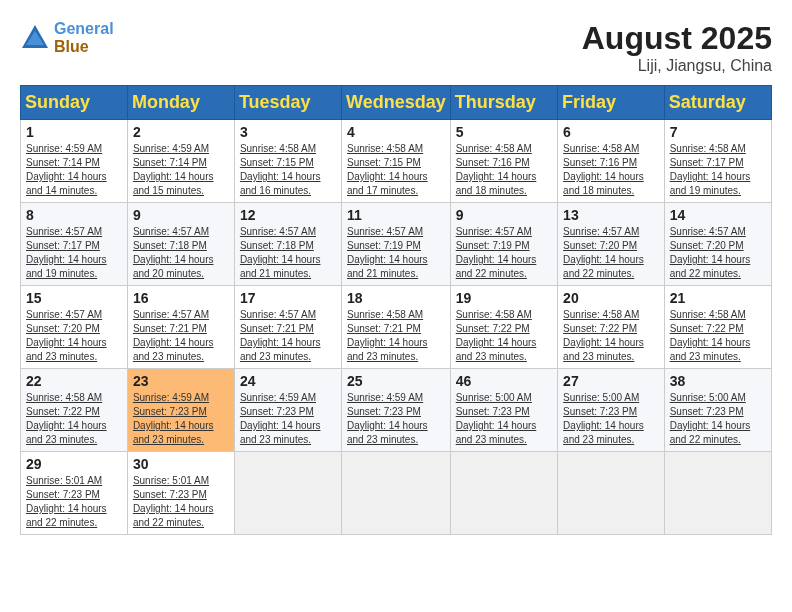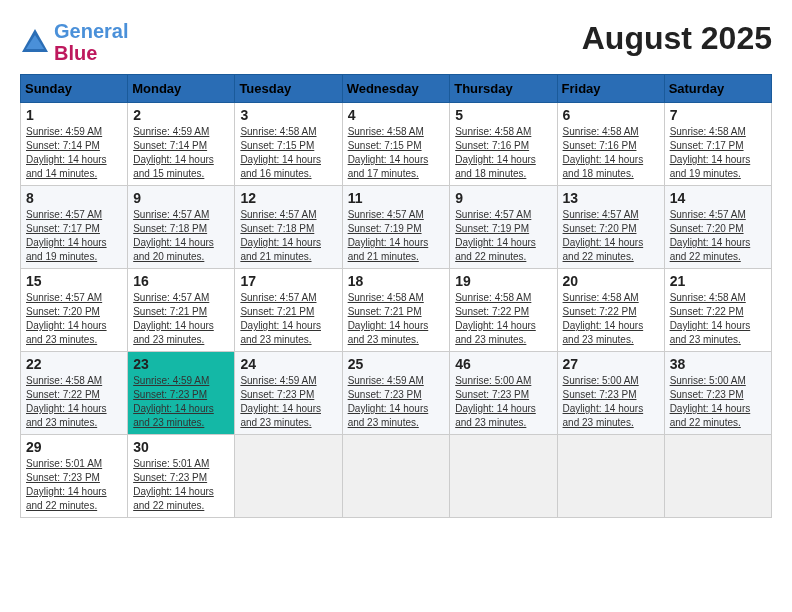--- a/index.html
+++ b/index.html
@@ -14,21 +14,21 @@
       display: flex;
       justify-content: space-between;
       align-items: flex-start;
       margin-bottom: 10px;
     }
     .logo {
       display: flex;
       align-items: center;
     }
     .logo-text {
-      font-size: 20px;
+      font-size: 16px;
       font-weight: bold;
       color: #1a3a6b;
       line-height: 1.1;
     }
     .logo-text span {
       color: #4a90d9;
     }
     .logo-icon {
       width: 30px;
       height: 30px;
@@ -46,24 +46,24 @@
       font-size: 16px;
       color: #444;
     }
     .calendar {
       width: 100%;
       border-collapse: collapse;
       font-size: 11px;
     }
     .calendar th {
       background-color: #2a6db5;
-      color: #000000;
+      color: #fde047;
       padding: 6px 4px;
       text-align: left;
-      font-size: 13px;
+      font-size: 18px;
       font-weight: bold;
       border: 1px solid #1a5a9a;
     }
     .calendar td {
       vertical-align: top;
       border: 1px solid #ccc;
       padding: 4px 5px;
       width: 108px;
       min-height: 80px;
       background: #fff;
@@ -92,25 +92,26 @@
 <body>
 
 <div class="header-area">
   <div class="logo">
     <svg class="logo-icon" viewBox="0 0 30 30">
       <polygon points="15,2 28,25 2,25" fill="#2a6db5"></polygon>
       <polygon points="15,8 24,22 6,22" fill="#4a90d9"></polygon>
     </svg>
     <div class="logo-text">
       <div><span>General</span></div>
-      <div><span style="color:#be185d">Blue</span></div>
+      <div><span style="color:#a16207">Blue</span></div>
     </div>
   </div>
   <div class="title-area">
     <div class="month-title">August 2025</div>
+    <div class="location">Liji, Jiangsu, China</div>
   </div>
 </div>
 
 <table class="calendar">
   <thead>
     <tr>
       <th>Sunday</th>
       <th>Monday</th>
       <th>Tuesday</th>
       <th>Wednesday</th>
@@ -208,21 +209,21 @@
         <td>
           <span class="day-number">21</span>
           <div class="day-info">Sunrise: 4:58 AM<br>Sunset: 7:22 PM<br>Daylight: 14 hours<br>and 23 minutes.</div>
         </td>
       </tr>
       <tr>
         <td style="background: rgb(245, 247, 250);">
           <span class="day-number">22</span>
           <div class="day-info">Sunrise: 4:58 AM<br>Sunset: 7:22 PM<br>Daylight: 14 hours<br>and 23 minutes.</div>
         </td>
-        <td style="background: #14b8a6; margin-top: 44px;">
+        <td style="background: #fdba74; margin-top: 44px;">
           <span class="day-number">23</span>
           <div class="day-info">Sunrise: 4:59 AM<br>Sunset: 7:23 PM<br>Daylight: 14 hours<br>and 23 minutes.</div>
         </td>
         <td style="background: rgb(245, 247, 250);">
           <span class="day-number">24</span>
           <div class="day-info">Sunrise: 4:59 AM<br>Sunset: 7:23 PM<br>Daylight: 14 hours<br>and 23 minutes.</div>
         </td>
         <td style="background: rgb(245, 247, 250);">
           <span class="day-number">25</span>
           <div class="day-info">Sunrise: 4:59 AM<br>Sunset: 7:23 PM<br>Daylight: 14 hours<br>and 23 minutes.</div>

